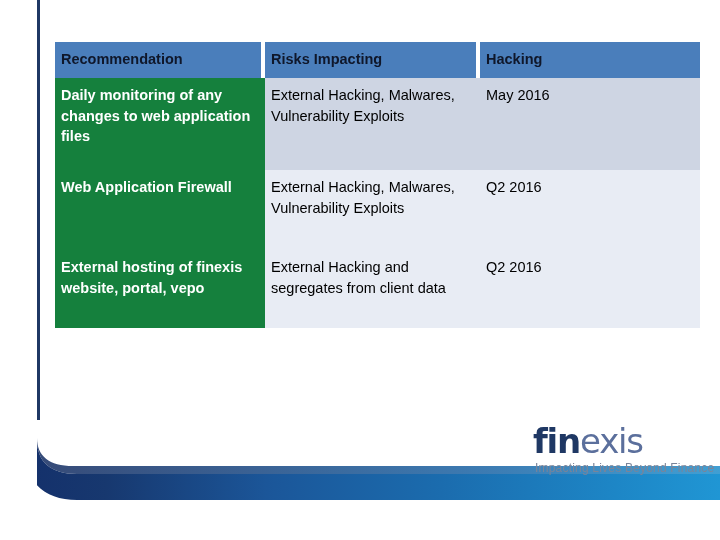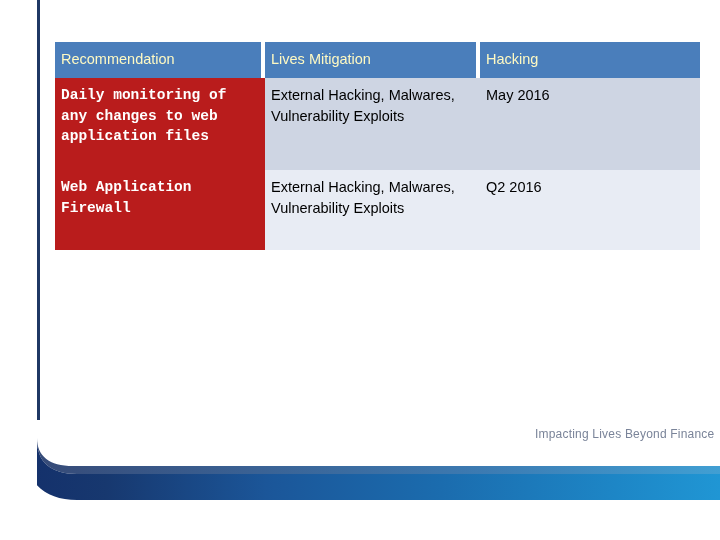--- a/index.html
+++ b/index.html
@@ -59,36 +59,35 @@
     border: none;
     text-align: left;
   }
   col.c1 { width: 210px; }
   col.c2 { width: 215px; }
   col.c3 { width: 220px; }
 
   
   .hdr th {
     background: #4a7ebb;
-    color: #fef9c3;
-    font-weight: normal;
+    color: #0f172a;
+    font-weight: bold;
     height: 22px;
     padding-bottom: 7px;
     border-right: 4px solid #ffffff;
   }
   .hdr th:last-child { border-right: none; }
 
   
   .col-rec {
-    background: #b91c1c;
+    background: #15803d;
     color: #ffffff;
     font-weight: bold;
     border-right: 4px solid #ffffff;
     border-top: 4px solid #ffffff;
-    font-family: Liberation Mono, monospace;
   }
   
   .cell-dark {
     background: #ced5e3;
     color: #000000;
     border-top: 4px solid #ffffff;
   }
   .cell-light {
     background: #e8ecf4;
     color: #000000;
@@ -165,33 +164,39 @@
 
 <table class="slide-table">
   <colgroup>
     <col class="c1">
       <col class="c2">
       <col class="c3">
   </colgroup>
   <thead>
     <tr class="hdr">
       <th>Recommendation</th>
-      <th>Lives Mitigation</th>
+      <th>Risks Impacting</th>
       <th>Hacking</th>
     </tr>
   </thead>
   <tbody>
     <tr class="r1">
       <td class="col-rec">Daily monitoring of any changes to web application files</td>
       <td class="cell-dark mid-sep">External Hacking, Malwares, Vulnerability Exploits</td>
       <td class="cell-dark">May 2016</td>
     </tr>
     <tr class="r2">
       <td class="col-rec">Web Application Firewall</td>
       <td class="cell-light mid-sep">External Hacking, Malwares, Vulnerability Exploits</td>
       <td class="cell-light">Q2 2016</td>
     </tr>
+    <tr class="r4">
+      <td class="col-rec">External hosting of finexis website, portal, vepo</td>
+      <td class="cell-light mid-sep">External Hacking and segregates from client data</td>
+      <td class="cell-light">Q2 2016</td>
+    </tr>
   </tbody>
 </table>
 
 <div class="logo">
+  <div class="logo-word"><span class="logo-fin">fin</span><span class="logo-exis">exis</span></div>
   <div class="logo-tag">Impacting Lives Beyond Finance</div>
 </div>
 
 </body></html>

